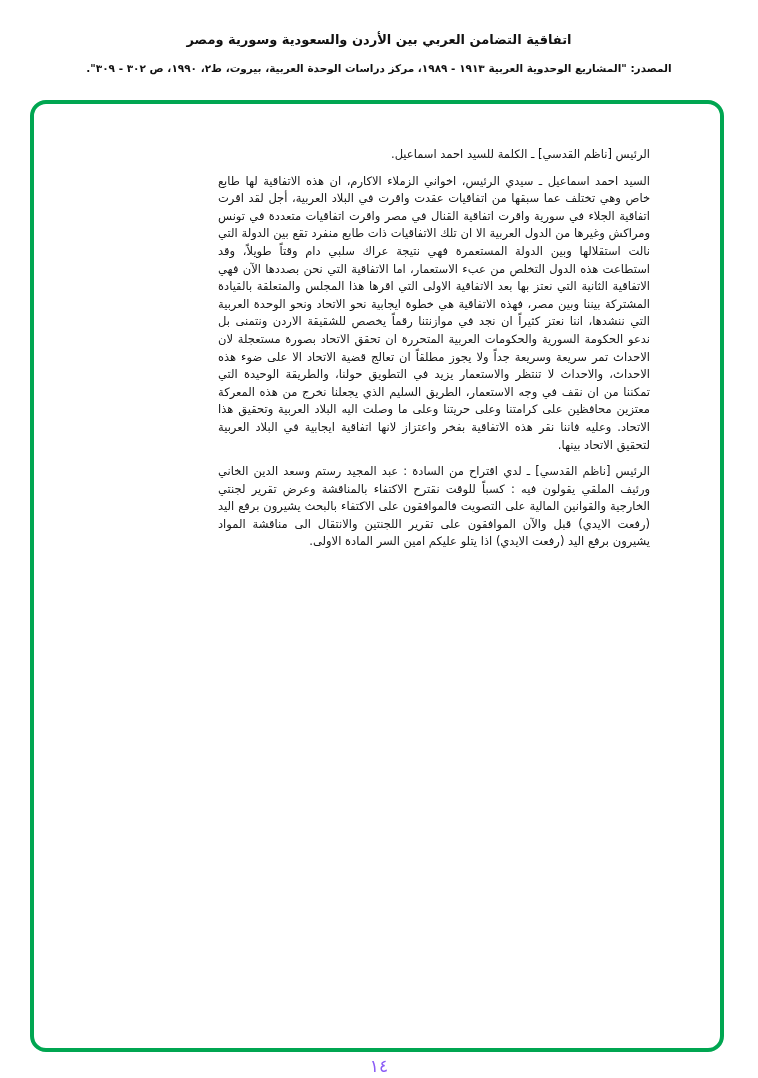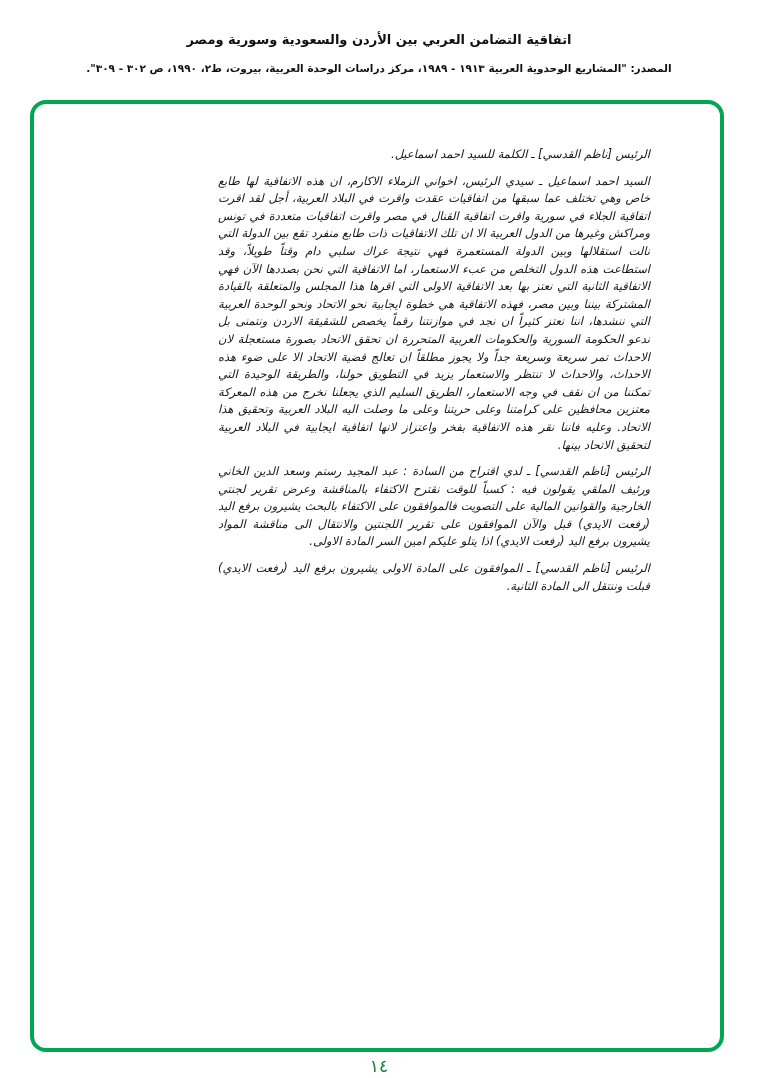--- a/index.html
+++ b/index.html
@@ -58,50 +58,48 @@
   .text-col {
     position: absolute;
     top: 146px;
     right: 108px;
     width: 432px;
     direction: rtl;
     text-align: justify;
     font-size: 11.5px;
     line-height: 17.6px;
     color: #161616;
-    font-style: italic;
   }
   .text-col p {
     margin: 0 0 9px 0;
     padding: 0;
   }
   .page-number {
     position: absolute;
     bottom: 2px;
     left: 0;
     width: 100%;
     text-align: center;
     direction: rtl;
     font-size: 17px;
-    color: #15803d;
+    color: #8b5cf6;
   }
 </style>
 </head>
 <body>
 
 <div class="page">
 
   <div class="doc-title">اتفاقية التضامن العربي بين الأردن والسعودية وسورية ومصر</div>
 
   <div class="doc-source">المصدر: "المشاريع الوحدوية العربية ١٩١٣ - ١٩٨٩، مركز دراسات الوحدة العربية، بيروت، ط٢، ١٩٩٠، ص ٣٠٢ - ٣٠٩".</div>
 
   <div class="green-box"></div>
 
   <div class="text-col">
     <p>الرئيس [ناظم القدسي] ـ الكلمة للسيد احمد اسماعيل.</p>
     <p>السيد احمد اسماعيل ـ سيدي الرئيس، اخواني الزملاء الاكارم، ان هذه الاتفاقية لها طابع خاص وهي تختلف عما سبقها من اتفاقيات عقدت واقرت في البلاد العربية، أجل لقد اقرت اتفاقية الجلاء في سورية واقرت اتفاقية القنال في مصر واقرت اتفاقيات متعددة في تونس ومراكش وغيرها من الدول العربية الا ان تلك الاتفاقيات ذات طابع منفرد تقع بين الدولة التي نالت استقلالها وبين الدولة المستعمرة فهي نتيجة عراك سلبي دام وقتاً طويلاً، وقد استطاعت هذه الدول التخلص من عبء الاستعمار، اما الاتفاقية التي نحن بصددها الآن فهي الاتفاقية الثانية التي نعتز بها بعد الاتفاقية الاولى التي اقرها هذا المجلس والمتعلقة بالقيادة المشتركة بيننا وبين مصر، فهذه الاتفاقية هي خطوة ايجابية نحو الاتحاد ونحو الوحدة العربية التي ننشدها، اننا نعتز كثيراً ان نجد في موازنتنا رقماً يخصص للشقيقة الاردن ونتمنى بل ندعو الحكومة السورية والحكومات العربية المتحررة ان تحقق الاتحاد بصورة مستعجلة لان الاحداث تمر سريعة وسريعة جداً ولا يجوز مطلقاً ان تعالج قضية الاتحاد الا على ضوء هذه الاحداث، والاحداث لا تنتظر والاستعمار يزيد في التطويق حولنا، والطريقة الوحيدة التي تمكننا من ان نقف في وجه الاستعمار، الطريق السليم الذي يجعلنا نخرج من هذه المعركة معتزين محافظين على كرامتنا وعلى حريتنا وعلى ما وصلت اليه البلاد العربية وتحقيق هذا الاتحاد. وعليه فاننا نقر هذه الاتفاقية بفخر واعتزاز لانها اتفاقية ايجابية في البلاد العربية لتحقيق الاتحاد بينها.</p>
     <p>الرئيس [ناظم القدسي] ـ لدي اقتراح من السادة : عبد المجيد رستم وسعد الدين الخاني ورئيف الملقي يقولون فيه : كسباً للوقت نقترح الاكتفاء بالمناقشة وعرض تقرير لجنتي الخارجية والقوانين المالية على التصويت فالموافقون على الاكتفاء بالبحث يشيرون برفع اليد (رفعت الايدي) قبل والآن الموافقون على تقرير اللجنتين والانتقال الى مناقشة المواد يشيرون برفع اليد (رفعت الايدي) اذا يتلو عليكم امين السر المادة الاولى.</p>
-    <p>الرئيس [ناظم القدسي] ـ الموافقون على المادة الاولى يشيرون برفع اليد (رفعت الايدي) قبلت وننتقل الى المادة الثانية.</p>
   </div>
 
   <div class="page-number">١٤</div>
 
 </div>
 
 </body></html>

